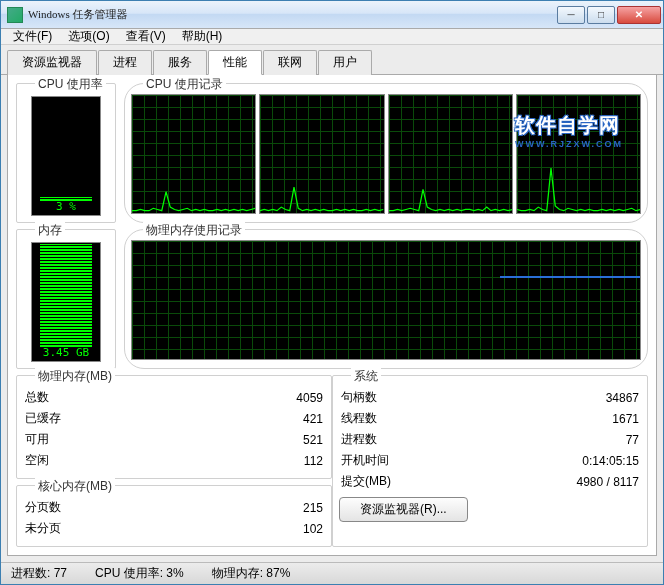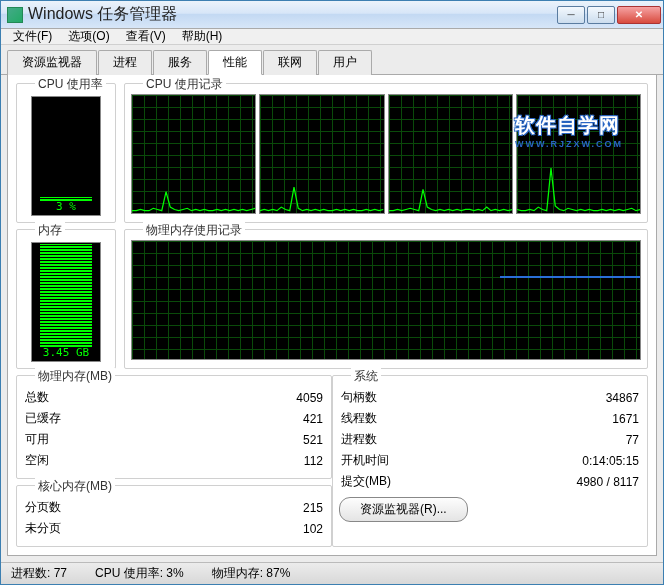--- a/index.html
+++ b/index.html
@@ -1,51 +1,51 @@
 <!DOCTYPE html>
 <html><head>
 <meta charset="utf-8">
 <style>
 * { box-sizing: border-box; margin: 0; padding: 0; }
 body { font-family: "Microsoft YaHei", SimSun, Tahoma, sans-serif; font-size: 12px; background: #fff; }
 .window { width: 664px; height: 585px; border: 1px solid #3c7fb1; background: #ececec; display: flex; flex-direction: column; }
 .titlebar { height: 28px; background: linear-gradient(to bottom, #ebf3fb 0%, #d7e6f8 45%, #c3d9f3 50%, #d7e6f8 100%); display: flex; align-items: center; padding: 0 2px 0 6px; border-bottom: 1px solid #aaa; }
 .titlebar .icon { width: 16px; height: 16px; margin-right: 5px; background: linear-gradient(135deg,#4a8,#2a6); border:1px solid #285; }
-.titlebar .title { flex: 1; color: #222; font-size: 16px; }
+.titlebar .title { flex: 1; color: #222; font-size: 11px; font-family: Liberation Serif, serif; }
 .win-btns { display: flex; gap: 0; }
 .win-btn { width: 28px; height: 18px; border: 1px solid #5a7ca0; border-radius: 2px; margin-left: 2px; background: linear-gradient(#f3f8fd,#cde); display:flex; align-items:center; justify-content:center; font-size:10px; color:#333; }
 .win-btn.close { width: 44px; background: linear-gradient(#f6a3a3,#d84b3e); border-color:#a33; color:#fff; font-weight:bold; }
 .menubar { height: 16px; background: #f0f0f0; display: flex; align-items: center; padding: 0 4px; border-bottom: 1px solid #d0d0d0; }
 .menubar span { padding: 2px 8px; cursor: default; }
 .tabs { display: flex; padding: 4px 6px 0 6px; background: #ececec; border-bottom: 1px solid #aaa; }
 .tab { padding: 3px 14px; border: 1px solid #aaa; border-bottom: none; background: #ececec; margin-right: 1px; border-radius: 2px 2px 0 0; font-size:12px; cursor:default; position:relative; top:1px; }
 .tab.active { background: #fff; border-bottom: 1px solid #fff; }
 .content { flex: 1; background: #fff; margin: 0 6px 6px 6px; border: 1px solid #aaa; border-top:none; padding: 8px; display: flex; flex-direction: column; gap: 6px; }
 .row1 { display: flex; gap: 8px; }
 .groupbox { border: 1px solid #d0d0d0; border-radius: 2px; position: relative; padding: 10px 6px 6px 6px; background:#fff; }
 .groupbox .label { position: absolute; top: -8px; left: 6px; background: #fff; padding: 0 3px; font-size: 12px; color:#333;margin-left:12px; }
 .meter-box { width: 100px; }
 .meter { width: 70px; height: 120px; background: #000; border: 1px solid #888; margin: 2px auto 0; position: relative; overflow:hidden; }
 .meter-fill { position:absolute; bottom:14px; left:8px; right:8px; background: repeating-linear-gradient(to top, #0f0 0, #0f0 2px, #000 2px, #000 3px); }
 .meter-label { position:absolute; bottom:2px; left:0; right:0; text-align:center; color:#0f0; font-size:11px; font-family: monospace; }
-.graph-area { flex:1; }
+.graph-area { flex:1;border-radius:20px; }
 .graphs { display:flex; gap:3px; }
 .graph { flex:1; height: 120px; background:#000; border:1px solid #888; position:relative; overflow:hidden; }
 .graph-big { height:120px; background:#000; border:1px solid #888; position:relative; overflow:hidden; }
 .grid-bg { position:absolute; inset:0; background-image: linear-gradient(#0a4a0a 1px, transparent 1px), linear-gradient(90deg, #0a4a0a 1px, transparent 1px); background-size: 12px 12px; }
 .graph svg, .graph-big svg { position:absolute; inset:0; width:100%; height:100%; }
 .watermark { position:absolute; top:28px; right:24px; font-size:20px; font-weight:bold; color:#fff; text-shadow: -1px -1px 0 #2966c4, 1px -1px 0 #2966c4, -1px 1px 0 #2966c4, 1px 1px 0 #2966c4; font-family: SimHei, sans-serif; pointer-events:none; letter-spacing:1px; }
 .watermark .sub { font-size:9px; color:#2966c4; text-shadow:none; display:block; text-align:center; letter-spacing:2px; }
 .mem-line { position:absolute; top:35px; right:0; width:140px; height:2px; background:#2a6ed8; }
 .stats-row { display:flex; }
 .stat-box { flex:1; }
 .stat-box table { width:100%; font-size:12px; }
 .stat-box td { padding:1px 0; }
 .stat-box td:last-child { text-align:right; }
-.res-btn { padding:3px 20px; border:1px solid #888; background: linear-gradient(#fdfdfd,#e4e4e4); border-radius:11px; font-size:12px; cursor:default; margin-top:4px; }
+.res-btn { padding:3px 20px; border:1px solid #888; background: linear-gradient(#fdfdfd,#e4e4e4); border-radius:4px; font-size:12px; cursor:default; margin-top:4px; }
 .statusbar { height:22px; background:linear-gradient(#ececec,#d8d8d8); border-top:1px solid #bbb; display:flex; align-items:center; padding:0 10px; gap:28px; font-size:12px; }
 </style>
 </head>
 <body>
 
 <div class="window">
   <div class="titlebar">
     <div class="icon"></div>
     <div class="title">Windows 任务管理器</div>
     <div class="win-btns">

